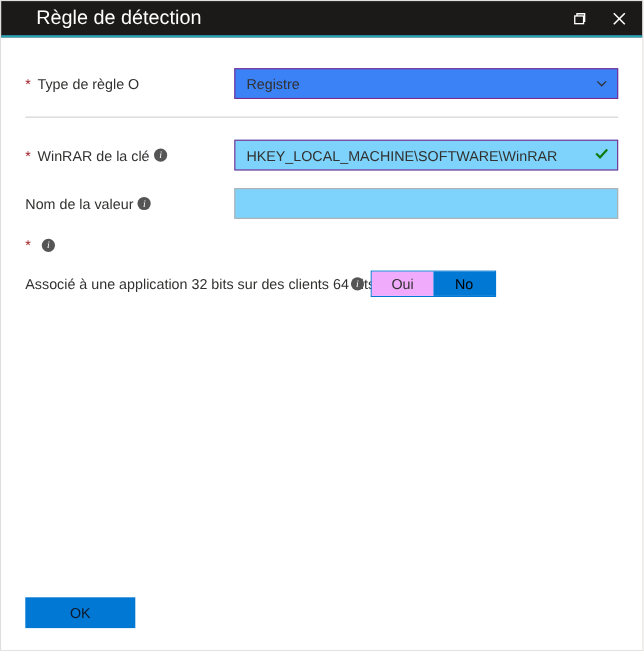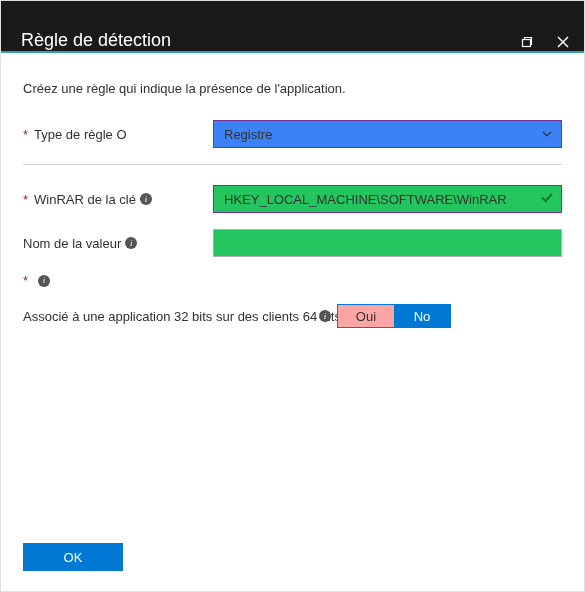--- a/index.html
+++ b/index.html
@@ -6,22 +6,22 @@
   html, body { margin:0; padding:0; }
   body {
     width:585px; height:592px;
     font-family: "Segoe UI", Arial, sans-serif;
     font-size:13px; color:#323130;
     border:1px solid #e1dfdd;
     display:flex; flex-direction:column;
   }
   .header {
     background:#1b1a19; color:#fff;
-    height:52px; display:flex; align-items:flex-end;
-    padding:0 12px 0 20px;
+    height:33px; display:flex; align-items:center;
+    padding:0 12px 0 32px;
     border-bottom:2px solid #2aa5b8;
   }
   .header-title { font-size:18px; font-weight:400; flex:1; }
   .header-icons { display:flex; gap:18px; align-items:center;}
   .header-icons .ico { width:18px; height:18px; display:flex; align-items:center; justify-content:center; cursor:pointer; }
   .content {
     flex:1; padding:28px 22px 10px 22px; overflow:auto;
   }
   .intro { color:#323130; font-size:13px; margin-bottom:24px; }
   .row {
@@ -47,50 +47,50 @@
     padding:0 28px 0 10px; font-size:13px; background:#3b82f6;
     cursor:pointer;
   }
   .select .chev {
     position:absolute; right:8px; top:50%; transform:translateY(-50%);
   }
   .chev svg { display:block; }
   .text-input {
     width:100%; height:28px; border:1px solid #7c2d91;
     padding:0 28px 0 10px; font-size:13px; color:#323130;
-    outline:none; background:#22c55e;
+    outline:none; background:#7dd3fc;
   }
   .text-input.plain { border:1px solid #b3b0ad; }
   .input-wrap { position:relative; }
   .input-check {
     position:absolute; right:8px; top:50%; transform:translateY(-50%);
     color:#107c10;
   }
   .divider {
     border:none; border-top:1px solid #d2d0ce; margin:6px 0 20px 0;
   }
   .assoc-row {
     display:flex; align-items:center; gap:0; font-size:13px;
   }
   .toggle {
     margin-left:4px; display:flex; height:24px;
     border:1px solid #0078d4;
   }
   .toggle .opt {
     width:56px; display:flex; align-items:center; justify-content:center;
-    font-size:13px; cursor:pointer; background:#fca5a5; color:#323130;
+    font-size:13px; cursor:pointer; background:#f0abfc; color:#323130;
   }
   .toggle .opt.active {
-    background:#0078d4; color:#ffffff;
+    background:#0078d4; color:#000000;
   }
   .footer {
     padding:16px 22px 20px 22px;
   }
   .ok-btn {
-    background:#0078d4; color:#ffffff; border:none;
+    background:#0078d4; color:#0f172a; border:none;
     width:100px; height:28px; font-size:13px; cursor:pointer;
   }
 </style>
 </head>
 <body>
 
 <div class="header">
   <div class="header-title">Règle de détection</div>
   <div class="header-icons">
     <span class="ico">
@@ -102,21 +102,20 @@
     <span class="ico">
       <svg width="14" height="14" viewBox="0 0 14 14" stroke="#fff" stroke-width="1.4">
         <line x1="2" y1="2" x2="12" y2="12"></line>
         <line x1="12" y1="2" x2="2" y2="12"></line>
       </svg>
     </span>
   </div>
 </div>
 
 <div class="content">
-  <div class="intro">Créez une règle qui indique la présence de l'application.</div>
 
   <div class="row">
     <div class="label-col">
       <span class="req">*</span>
       <span>Type de règle</span>
       &nbsp;O
     </div>
     <div class="field-col">
       <div class="select">
         <span>Registre</span>

